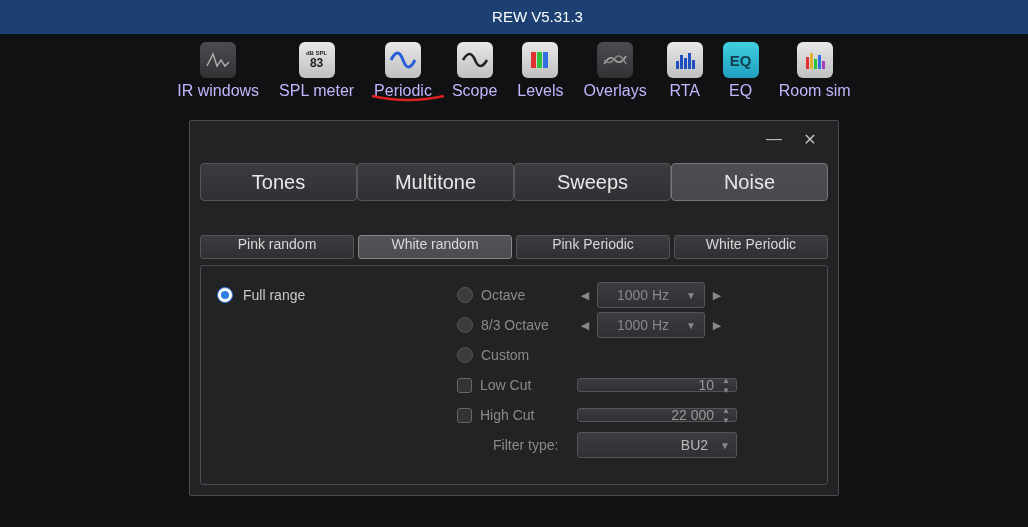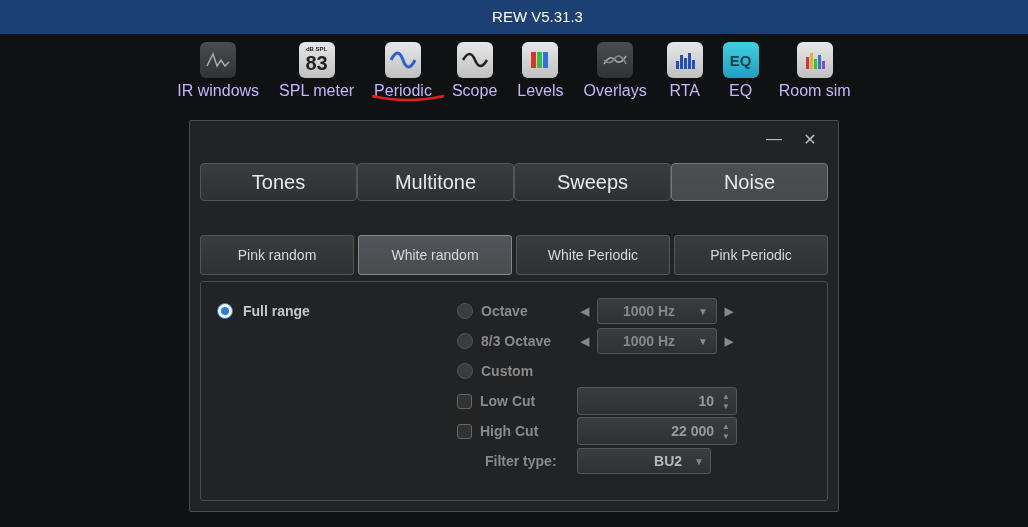--- a/index.html
+++ b/index.html
@@ -93,43 +93,41 @@
     background: linear-gradient(#4c4e52, #47494c);
     border: 1px solid #777;
   }
   .sub-tabs {
     display: flex;
     margin: 34px 10px 0;
     gap: 4px;
   }
   .sub-tab {
     flex: 1;
-    height: 40px;
+    height: 24px;
     background: linear-gradient(#3a3c40, #2e3033);
     border: 1px solid #555;
     border-radius: 3px;
     display: flex;
-    align-items: center;
     justify-content: center;
     font-size: 14px;
     color: #d8d8d8;
     cursor: pointer;
   }
   .sub-tab.active {
     background: linear-gradient(#52545a, #4a4c50);
     border: 1px solid #888;
   }
   .panel {
     margin: 6px 10px 10px;
     border: 1px solid #4a4c50;
     border-radius: 3px;
     padding: 14px 16px;
     background: #222325;
     height: 220px;
-    font-weight: bold;
   }
   .opt-row {
     display: flex;
     align-items: center;
     height: 30px;
   }
   .left-col { width: 240px; display: flex; align-items: center; gap: 10px; }
   .mid-col { width: 120px; display: flex; align-items: center; gap: 8px; }
   .right-col { display: flex; align-items: center; gap: 4px; }
   .radio {
@@ -145,45 +143,45 @@
     width: 15px; height: 15px; border: 1px solid #666;
     border-radius: 3px; background: #333; cursor: pointer;
   }
   .lbl-dim { color: #8a8a8a; }
   .arrow-btn {
     width: 16px; height: 26px;
     display: flex; align-items: center; justify-content: center;
     color: #888; cursor: pointer; font-size: 11px;
   }
   .dropdown {
-    width: 120px; height: 26px;
+    width: 108px; height: 26px;
     background: linear-gradient(#3a3c40, #2e3033);
     border: 1px solid #555; border-radius: 3px;
     display: flex; align-items: center;
     padding: 0 8px; color: #888;
     cursor: pointer; gap: 6px;
   }
   .dropdown .dd-val { flex: 1; text-align: center; }
   .dropdown .dd-caret { font-size: 10px; }
   .num-input {
-    width: 160px; height: 28px;
+    width: 160px; height: 14px;
     background: linear-gradient(#3a3c40, #2e3033);
     border: 1px solid #555; border-radius: 3px;
     display: flex; align-items: center;
     padding: 0 6px 0 8px; color: #999;
     cursor: text;
   }
   .num-input .ni-val { flex: 1; text-align: right; padding-right: 8px; }
   .spinner {
     display: flex; flex-direction: column; gap: 1px; font-size: 8px; color: #888;
     cursor: pointer;
   }
   .filter-row .mid-col { width: 120px; }
   .filter-dd {
-    width: 134px; height: 26px;
+    width: 160px; height: 26px;
     background: linear-gradient(#3a3c40, #2e3033);
     border: 1px solid #555; border-radius: 3px;
     display: flex; align-items: center;
     padding: 0 6px 0 8px; color: #b8b8b8;
     cursor: pointer;
   }
   .filter-dd .dd-val { flex: 1; text-align: right; padding-right: 12px; }
 </style>
 </head>
 <body>
@@ -197,21 +195,21 @@
     <div class="icon-box">
       <svg width="26" height="20">
           <polyline points="2,16 8,4 12,16 16,10 20,16 24,12" fill="none" stroke="#aaa" stroke-width="1.5"></polyline>
         </svg>
     </div>
     <span class="tool-label">IR windows</span>
   </div>
   <div class="tool-item">
     <div class="icon-box" style="flex-direction:column;">
       <div style="font-size:6px; color:#222;font-weight:bold;">dB SPL</div>
-      <div style="font-size:20px;font-weight:bold;color:#222;">83</div>
+      <div style="font-size:12px;font-weight:bold;color:#222;">83</div>
     </div>
     <span class="tool-label">SPL meter</span>
   </div>
   <div class="tool-item">
     <div class="icon-box">
       <svg width="28" height="24">
           <path d="M2 12 Q9 -2 14 12 Q19 26 26 12" fill="none" stroke="#2a5fd8" stroke-width="3"></path>
         </svg>
     </div>
     <span class="tool-label">Periodic</span>
@@ -301,24 +299,24 @@
   </div>
 
   <div class="sub-tabs">
     <div class="sub-tab">
         <span>Pink random</span>
       </div>
     <div class="sub-tab active">
         <span>White random</span>
       </div>
     <div class="sub-tab">
+        <span>Pink Periodic</span>
+      </div>
+    <div class="sub-tab">
         <span>White Periodic</span>
-      </div>
-    <div class="sub-tab">
-        <span>Pink Periodic</span>
       </div>
   </div>
 
   <div class="panel">
 
     <div class="opt-row">
       <div class="left-col">
         <div class="radio selected"></div>
         <span>Full range</span>
       </div>
@@ -390,21 +388,21 @@
               <span>▲</span>
               <span>▼</span>
             </div>
         </div>
       </div>
     </div>
 
     <div class="opt-row filter-row">
       <div class="left-col"></div>
       <div class="mid-col">
-        <span class="lbl-dim" style="margin-left:28px;">Filter type:</span>
+        <span class="lbl-dim" style="margin-left:36px;">Filter type:</span>
       </div>
       <div class="right-col">
         <div class="filter-dd">
           <span class="dd-val">BU2</span>
           <span class="dd-caret" style="font-size:10px;color:#888;">▼</span>
         </div>
       </div>
     </div>
 
   </div>

